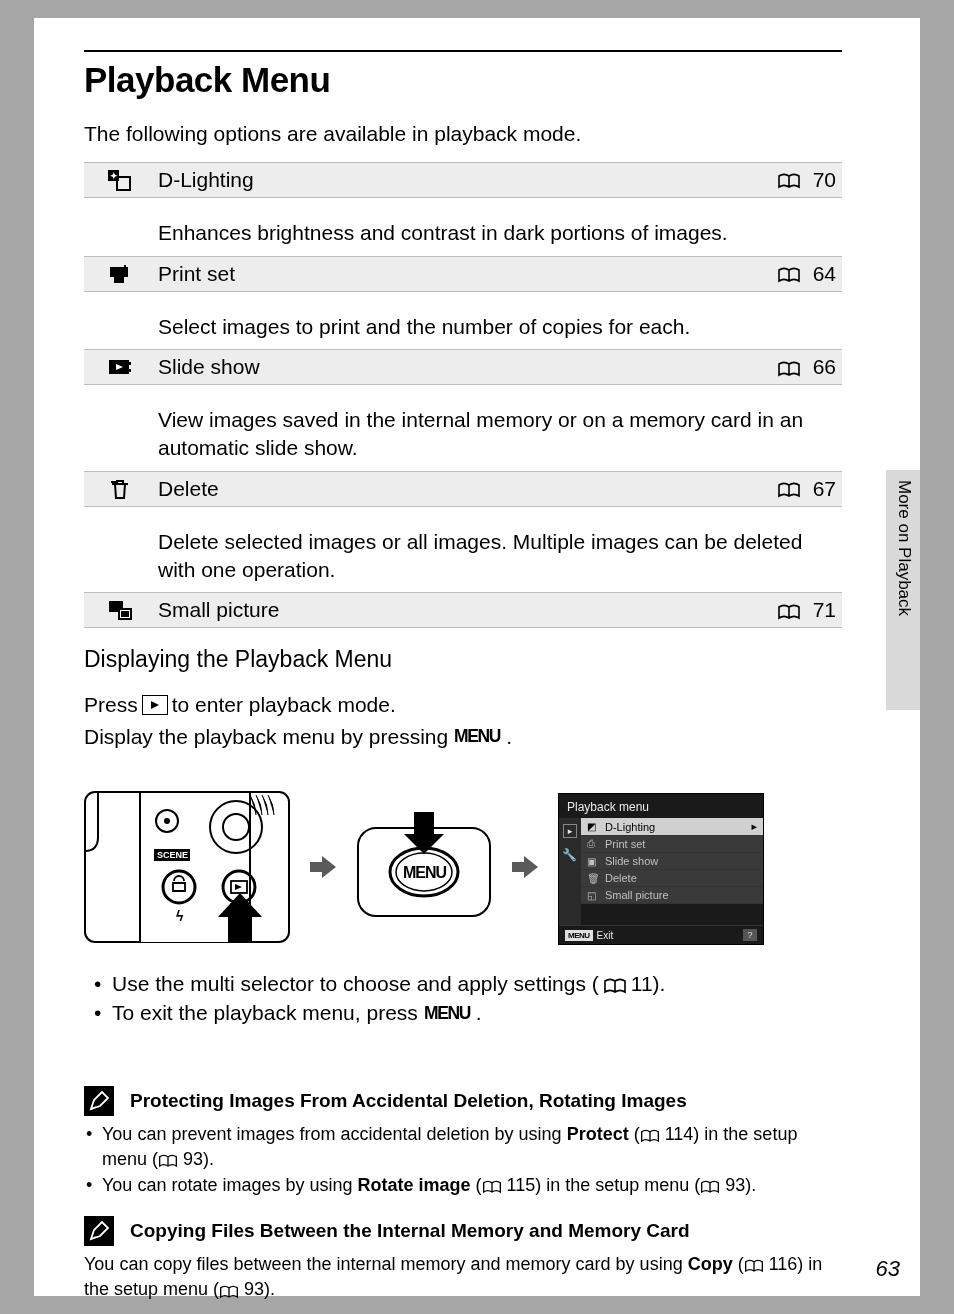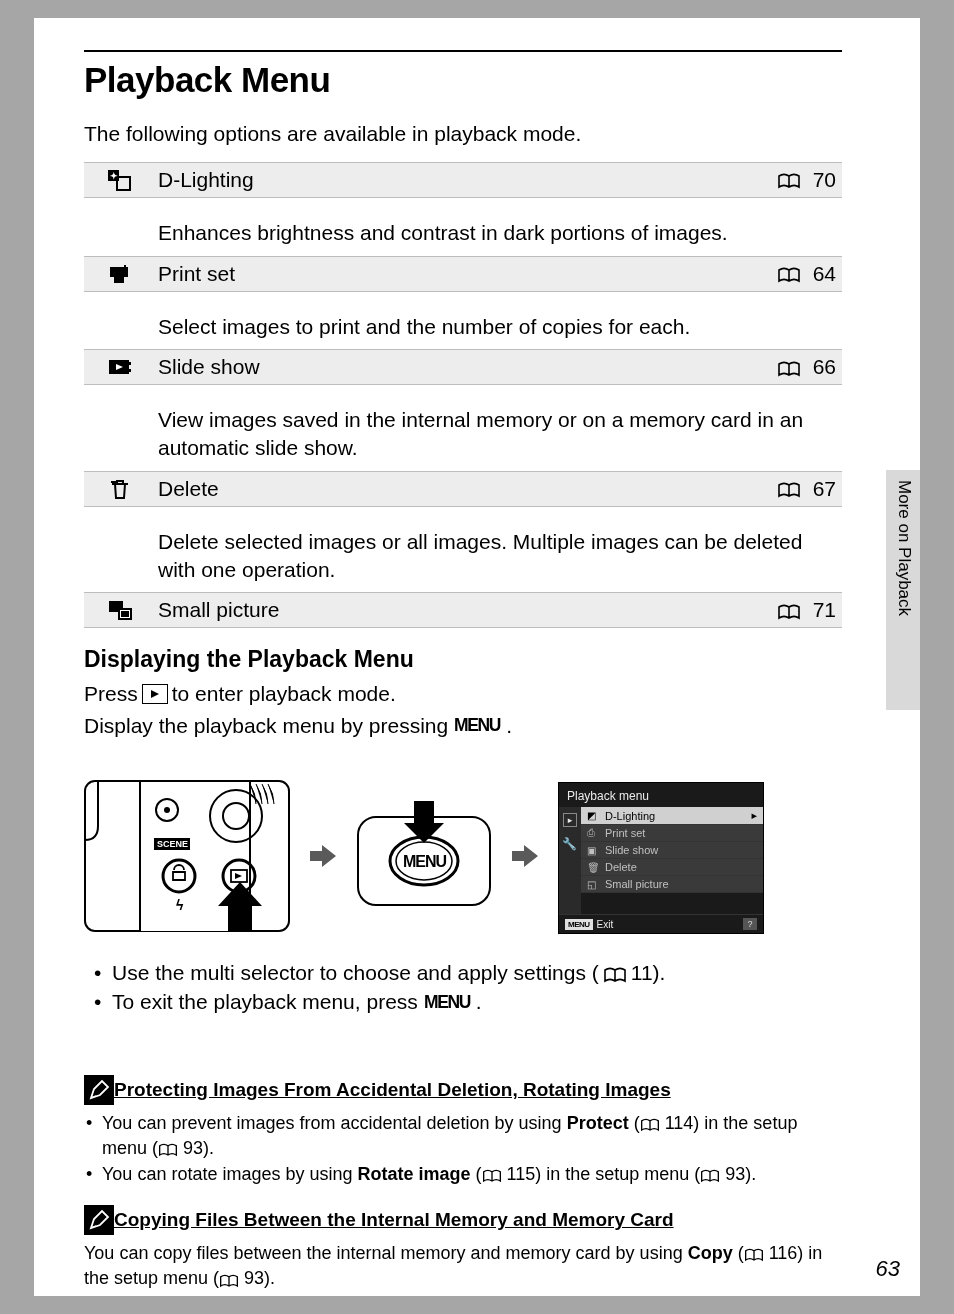--- a/index.html
+++ b/index.html
@@ -73,23 +73,23 @@
   }
   .opt-desc {
     font-size: 21px;
     font-weight: 300;
     padding: 21px 6px 9px 74px;
     line-height: 1.32;
   }
   
   h2.sub {
     font-size: 23px;
-    font-weight: 700;
+    font-weight: 400;
     margin-top: 18px;
-    margin-bottom: 6px;
+    margin-bottom: 17px;
   }
   .body-line {
     font-size: 21px;
     font-weight: 300;
     line-height: 1.4;
     margin-bottom: 2px;
     display: flex;
     align-items: center;
     flex-wrap: wrap;
     gap: 4px;
@@ -132,23 +132,22 @@
     content: "•";
     position: absolute;
     left: 10px;
     top: 0;
   }
   
   .note-block { margin-top: 58px; }
   .note-head {
     display: flex;
     align-items: center;
-    gap: 0;
+    gap: 16px;
     margin-bottom: 6px;
-    text-decoration: underline;
   }
   .note-icon {
     width: 30px; height: 30px;
     background: #000;
     display: flex;
     align-items: center;
     justify-content: center;
   }
   .note-icon svg { width: 22px; height: 22px; }
   .note-title {

